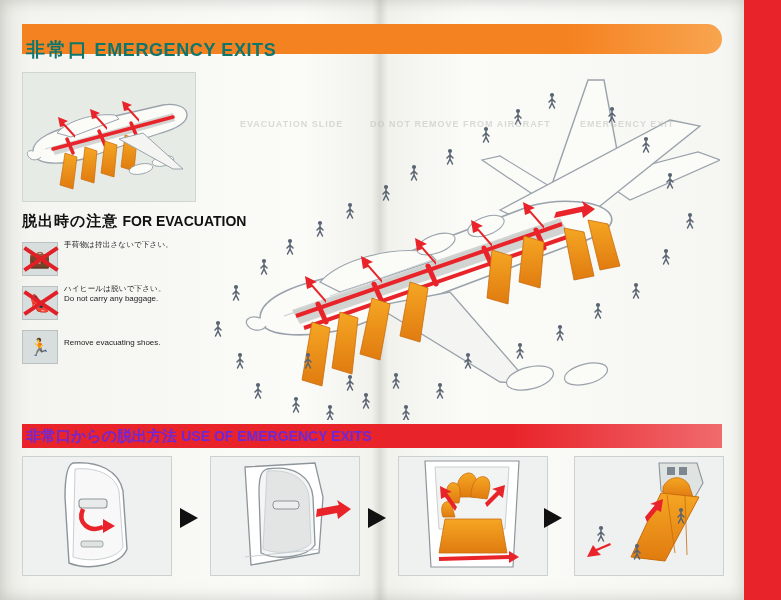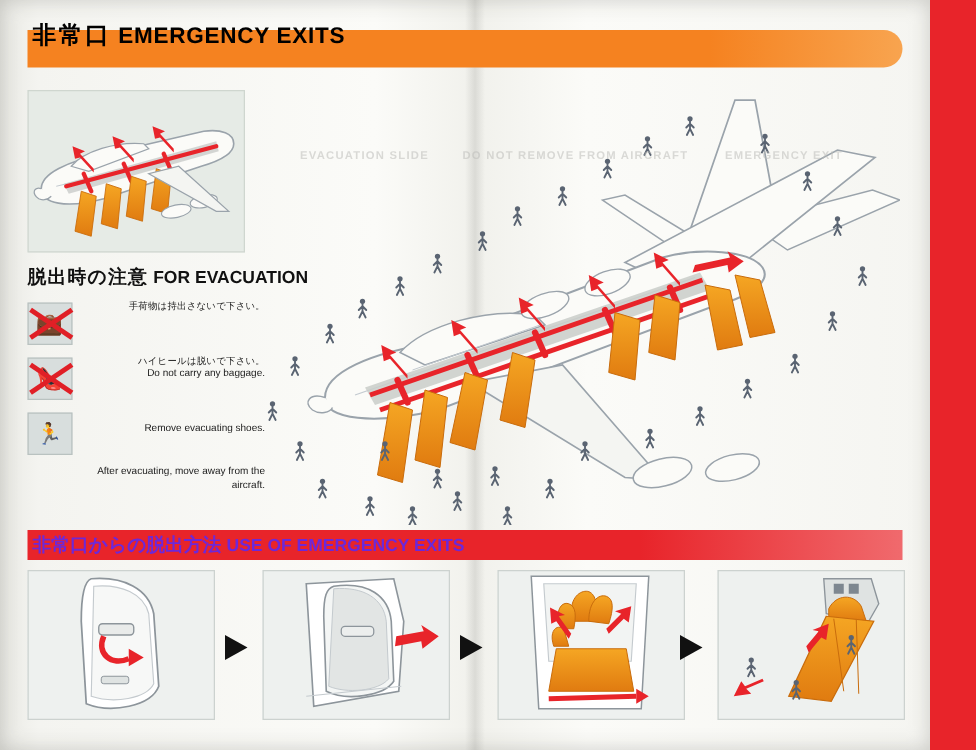--- a/index.html
+++ b/index.html
@@ -64,24 +64,24 @@
   
   .banner {
     position: absolute;
     left: 22px; top: 24px;
     width: 700px; height: 30px;
     background: linear-gradient(to right, #f58220 0%, #f58220 78%, #f8a44f 100%);
     border-radius: 0 15px 15px 0;
   }
   .banner-title {
     position: absolute;
-    left: 26px; top: 15px;
+    left: 26px; top: 37px;
     font-size: 19px;
     font-weight: bold;
-    color: #000000;
+    color: #0f766e;
     letter-spacing: 0.3px;
     white-space: nowrap;
   }
   .banner-title .jp { font-size: 19px; letter-spacing: 2px; }
   .banner-title .en { font-size: 18px; letter-spacing: 0.6px; }
 
   
   .illus {
     position: absolute;
     left: 200px; top: 60px;
@@ -115,21 +115,20 @@
     color: #111;
     white-space: nowrap;
     text-align: right;
   }
   .sec2-title .jp { letter-spacing: 1px; }
   .sec2-title .en { font-size: 14px; }
   .rules {
     position: absolute;
     left: 22px; top: 240px;
     width: 190px;
-    text-align: right;
   }
   .rule {
     position: relative;
     height: 40px;
     margin-bottom: 4px;
   }
   .rule .ricon {
     position: absolute;
     left: 0; top: 2px;
     width: 34px; height: 32px;
@@ -406,21 +405,20 @@
         <div class="ren">Remove evacuating shoes.</div>
       </div>
     </div>
 
 
     <div class="rule">
       <div class="ricon">
         <span class="glyph">🏃</span>
       </div>
       <div class="rtext">
-        <div class="ren">After evacuating, move away from the aircraft.</div>
       </div>
     </div>
 
   </div>
 
   <div class="band"></div>
   <div class="band-title nosel">
     <span class="jp">非常口からの脱出方法</span>
     <span class="en">USE OF EMERGENCY EXITS</span>
   </div>

